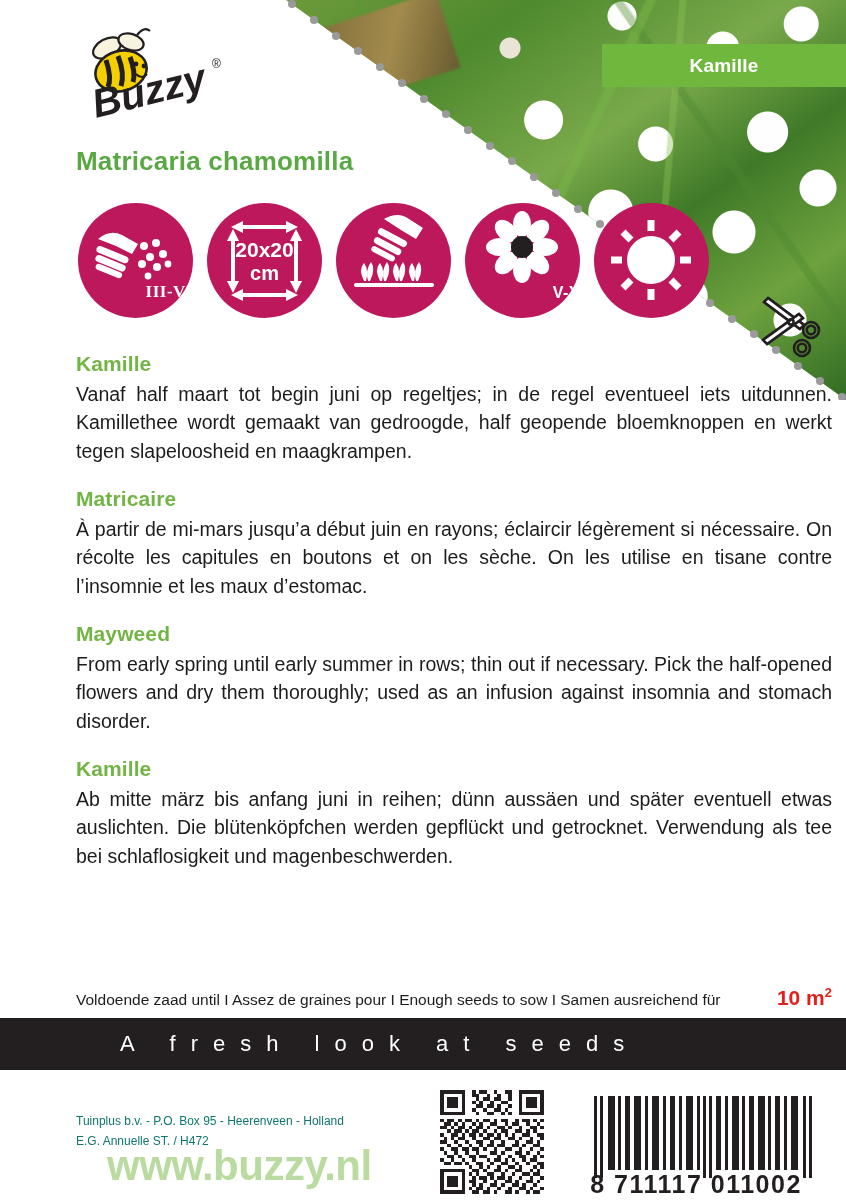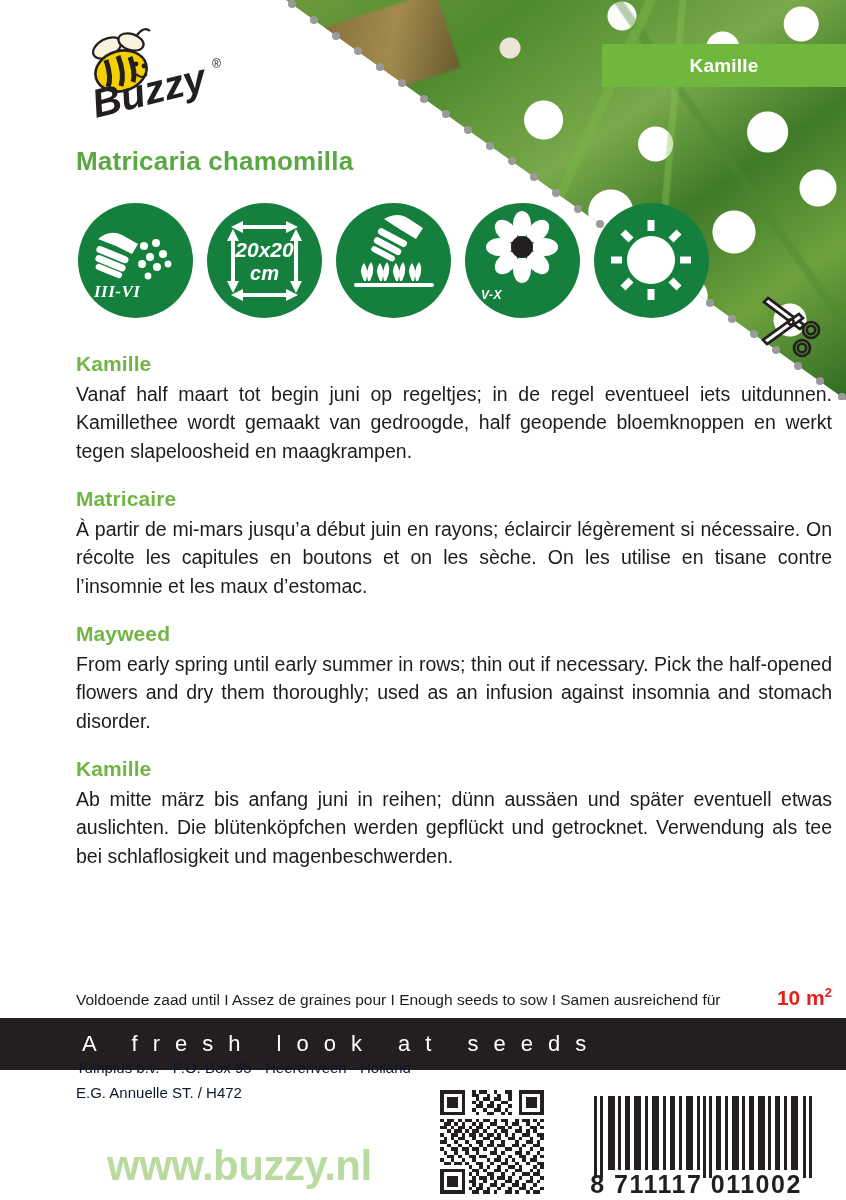--- a/index.html
+++ b/index.html
@@ -141,40 +141,39 @@
     position: absolute;
     left: 78px;
     top: 203px;
     display: flex;
     gap: 14px;
   }
   .icon-circle {
     width: 115px;
     height: 115px;
     border-radius: 50%;
-    background: #15803d;
+    background: #be185d;
     position: relative;
     flex: 0 0 auto;
-    font-style: italic;
   }
   .icon-label {
     position: absolute;
-    left: 16px;
+    left: 4px;
     right: 0;
     bottom: 16px;
-    text-align: left;
+    text-align: right;
     color: #ffffff;
     font-size: 17px;
     font-weight: bold;
     font-family: "Liberation Serif", serif;
     letter-spacing: .5px;
   }
   .icon-label.sans {
     font-family: "Liberation Sans", sans-serif;
-    font-size: 12px;
+    font-size: 16px;
   }
   .icon-svg { position: absolute; inset: 0; }
 
   
   .scissors {
     position: absolute;
     left: 758px;
     top: 296px;
     width: 70px;
     height: 66px;
@@ -238,31 +237,31 @@
     width: 846px;
     height: 52px;
     background: #231f20;
     display: flex;
     align-items: center;
   }
   .tagline {
     color: #ffffff;
     font-size: 22px;
     letter-spacing: 15px;
-    padding-left: 82px;
+    padding-left: 120px;
     font-weight: normal;
   }
 
   
   .addr {
     position: absolute;
     left: 76px;
-    top: 1056px;
-    font-size: 15px;
-    color: #0f172a;
+    top: 1112px;
+    font-size: 12px;
+    color: #0f766e;
     line-height: 1.65;
   }
   .website {
     position: absolute;
     left: 72px;
     top: 1142px;
     font-size: 42px;
     font-weight: bold;
     color: #b9dba0;
     letter-spacing: -.5px;

